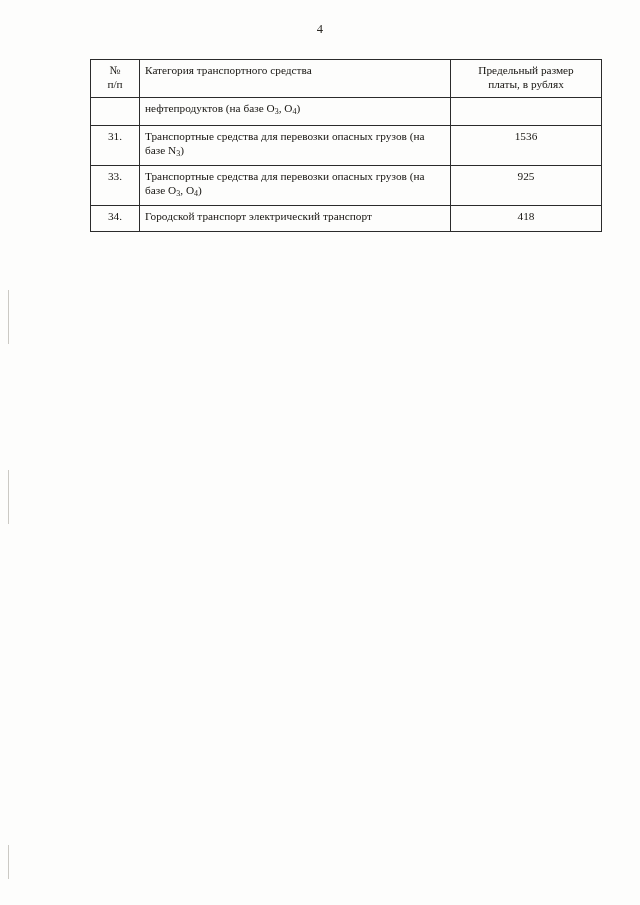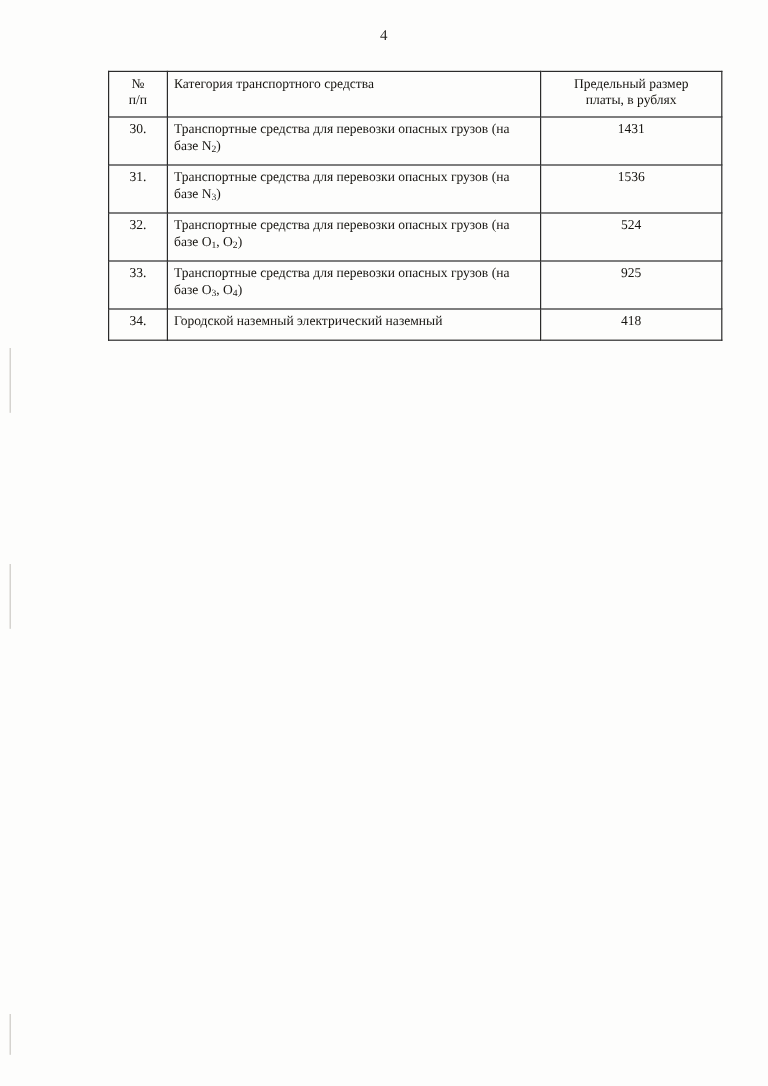--- a/index.html
+++ b/index.html
@@ -130,52 +130,45 @@
             <span>п/п</span>
           </th>
           <th class="col-cat">Категория транспортного средства</th>
           <th class="col-price">
             <span>Предельный размер</span><br>
             <span>платы, в рублях</span>
           </th>
         </tr>
       </thead>
       <tbody id="table-body">
-          <tr class="row-tall">
-            <td class="col-num">30.</td>
+          <tr class="row-first">
+            <td class="col-num"></td>
             <td class="col-cat">
-              <span class="cat-text">Транспортные средства для перевозки опасных грузов (на базе N<sub>2</sub>)</span>
+              <span class="cat-text">нефтепродуктов (на базе О<sub>3</sub>, О<sub>4</sub>)</span>
             </td>
-            <td class="col-price">1431</td>
+            <td class="col-price"></td>
           </tr>
           <tr class="row-tall">
             <td class="col-num">31.</td>
             <td class="col-cat">
               <span class="cat-text">Транспортные средства для перевозки опасных грузов (на базе N<sub>3</sub>)</span>
             </td>
             <td class="col-price">1536</td>
-          </tr>
-          <tr class="row-tall">
-            <td class="col-num">32.</td>
-            <td class="col-cat">
-              <span class="cat-text">Транспортные средства для перевозки опасных грузов (на базе О<sub>1</sub>, О<sub>2</sub>)</span>
-            </td>
-            <td class="col-price">524</td>
           </tr>
           <tr class="row-tall">
             <td class="col-num">33.</td>
             <td class="col-cat">
               <span class="cat-text">Транспортные средства для перевозки опасных грузов (на базе О<sub>3</sub>, О<sub>4</sub>)</span>
             </td>
             <td class="col-price">925</td>
           </tr>
           <tr class="row-single">
             <td class="col-num">34.</td>
             <td class="col-cat">
-              <span class="cat-text">Городской наземный электрический наземный</span>
+              <span class="cat-text">Городской транспорт электрический транспорт</span>
             </td>
             <td class="col-price">418</td>
           </tr>
         </tbody>
     </table>
   </div>
 
 </div>
 
 </body></html>

